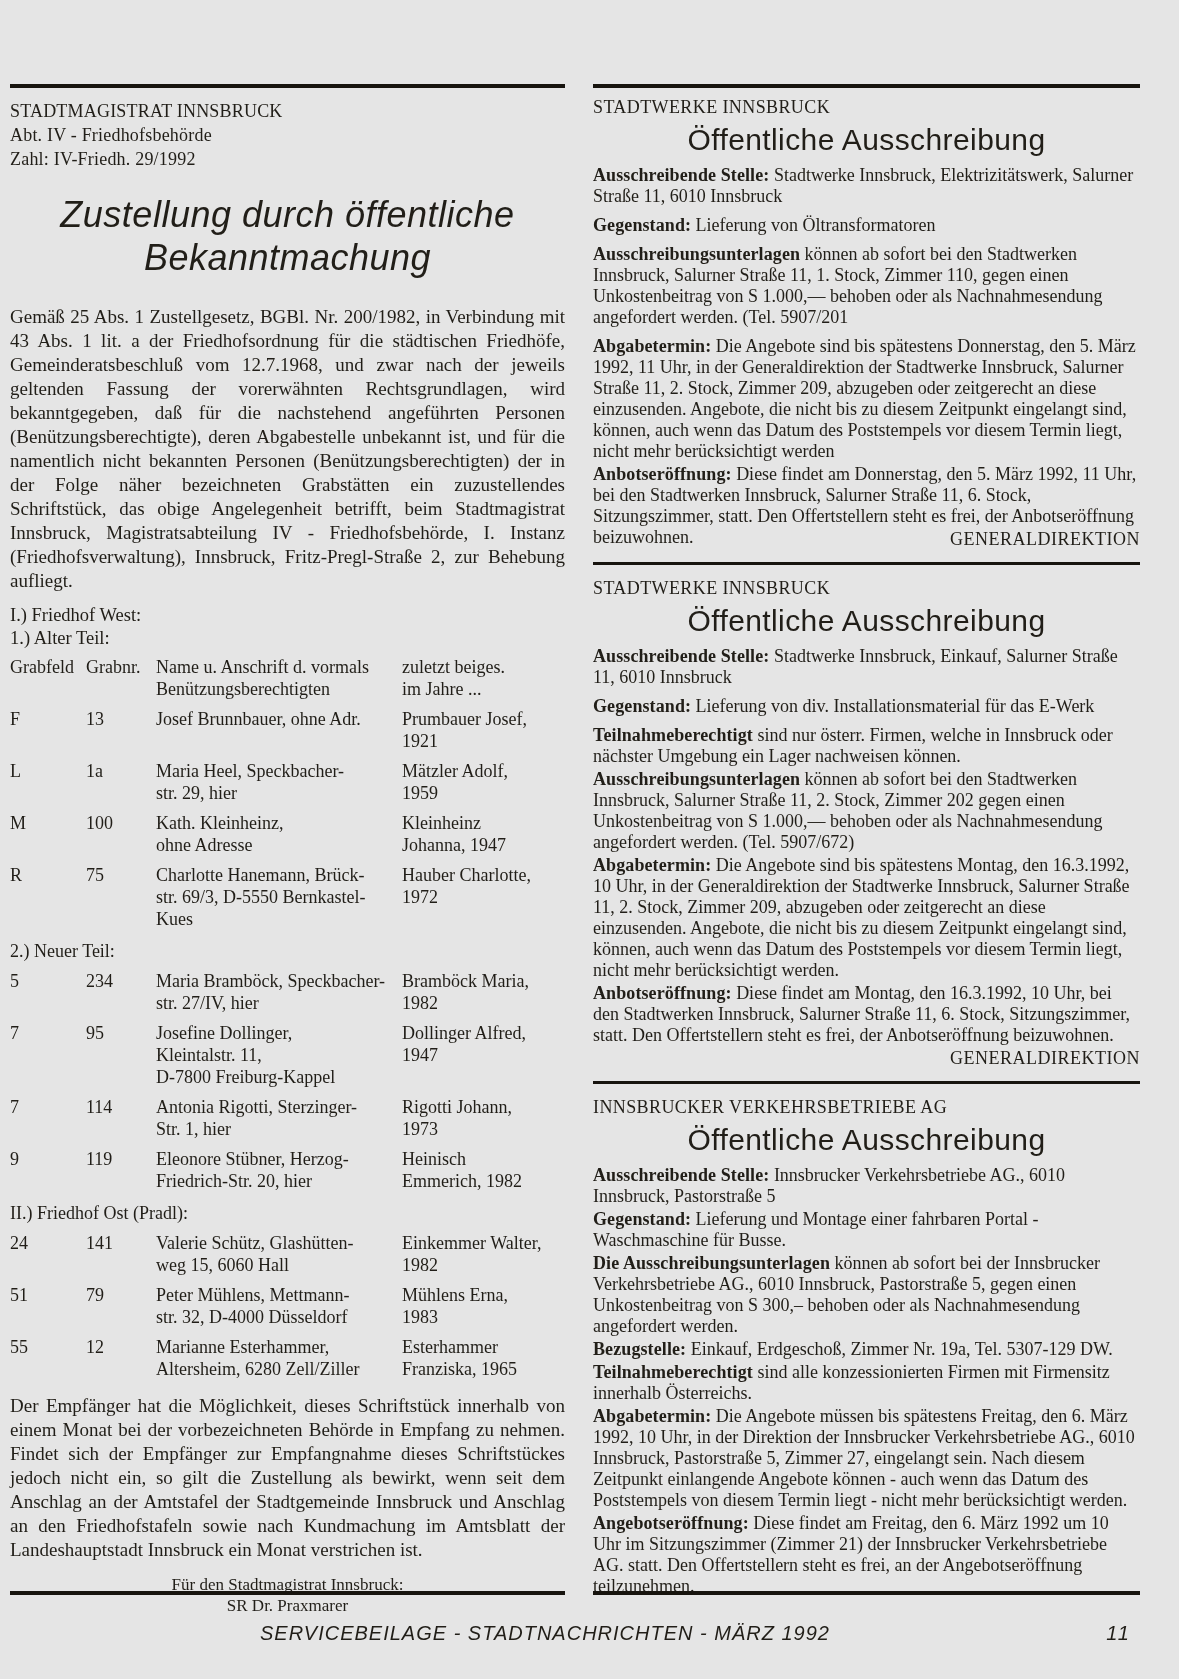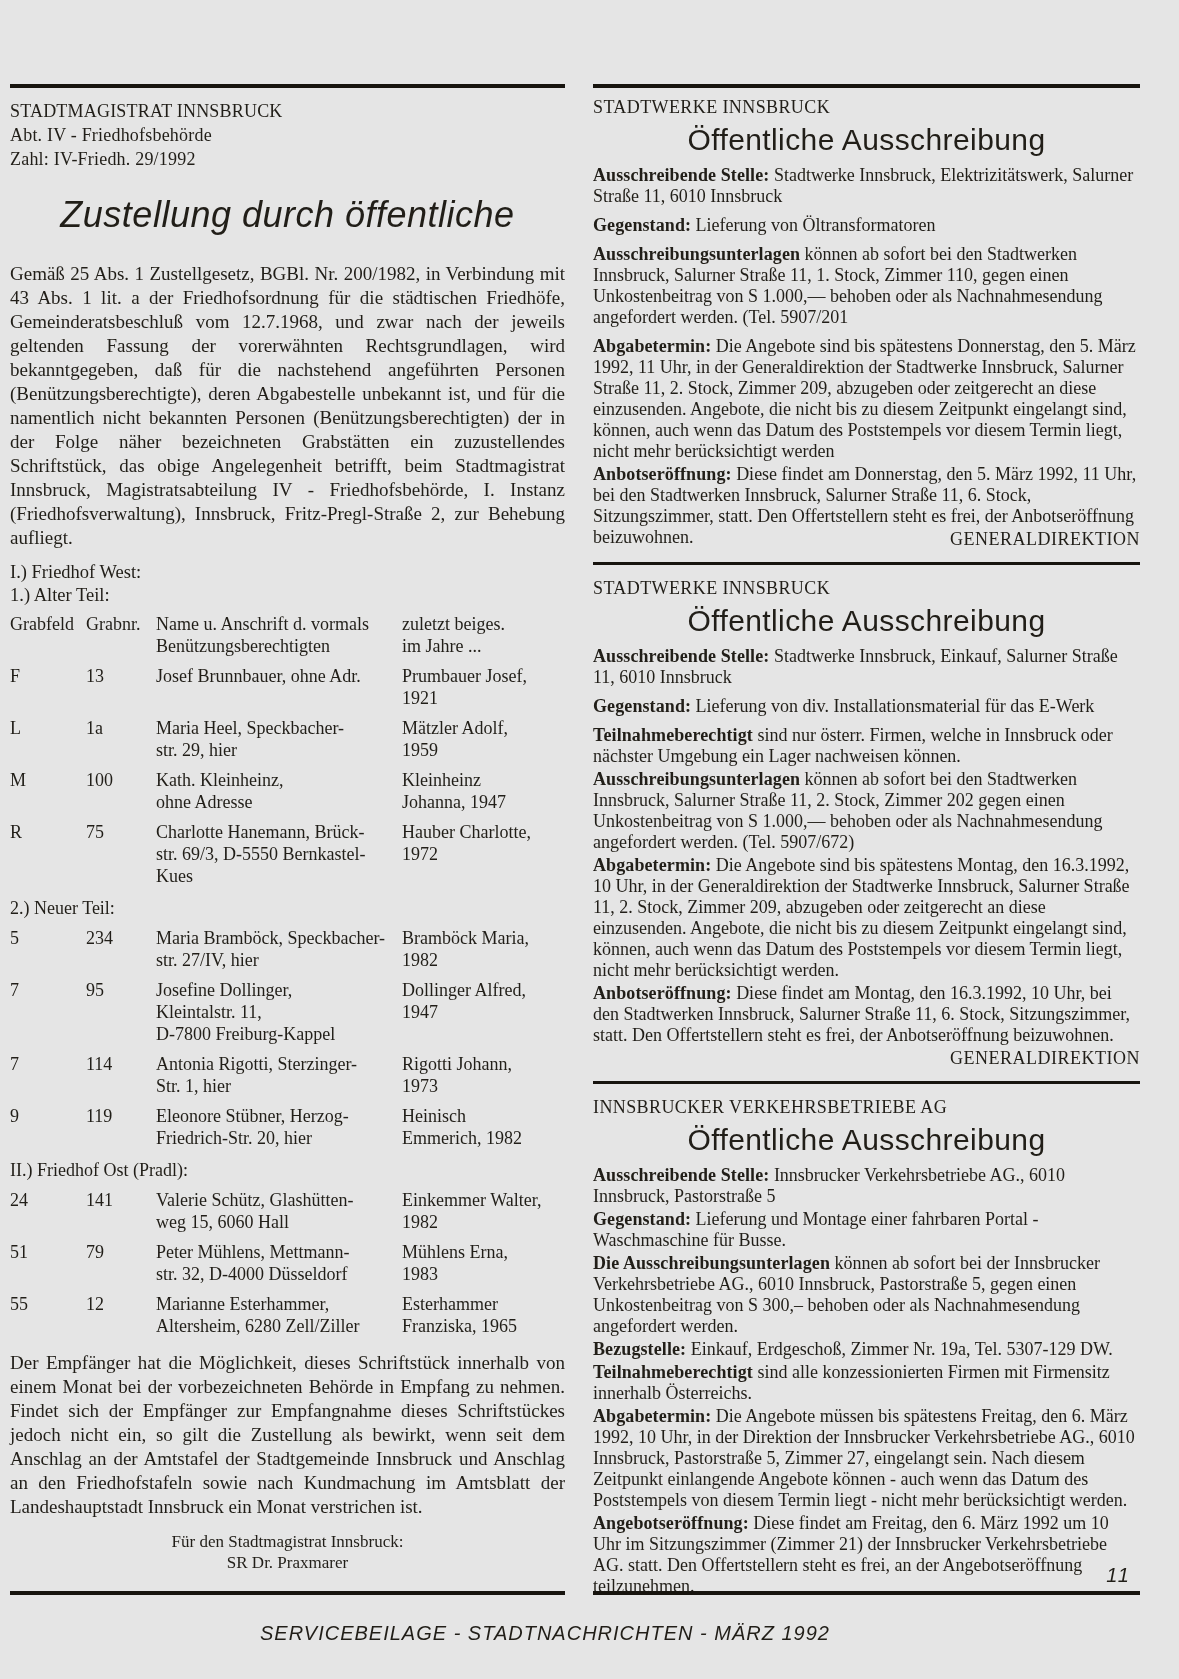--- a/index.html
+++ b/index.html
@@ -67,21 +67,21 @@
   .bottom-rule { position:absolute; top:1591px; height:4px; background:#17140e; }
   .bottom-rule.l { left:10px;  width:555px; }
   .bottom-rule.r { left:593px; width:547px; }
   .footer-text {
     position:absolute; top:1622px; left:0; width:1090px;
     text-align:center;
     font-family:"Liberation Sans", sans-serif;
     font-style:italic; font-size:20px; letter-spacing:1px;
   }
   .page-number {
-    position:absolute; top:1564px; right:48px;
+    position:absolute; top:1622px; right:48px;
     font-family:"Liberation Sans", sans-serif;
     font-style:italic; font-size:20px; letter-spacing:2px;
   }
 </style>
 </head>
 <body>
 
 <div class="page">
   <div class="cols">
 
@@ -89,20 +89,21 @@
       <div class="rule-top"></div>
 
       <div class="org-block">
         <div>STADTMAGISTRAT INNSBRUCK</div>
         <div>Abt. IV - Friedhofsbehörde</div>
         <div>Zahl: IV-Friedh. 29/1992</div>
       </div>
 
       <div class="notice-title">
         <div>Zustellung durch öffentliche</div>
+        <div>Bekanntmachung</div>
       </div>
 
       <div class="intro">Gemäß 25 Abs. 1 Zustellgesetz, BGBl. Nr. 200/1982, in Verbindung mit 43 Abs. 1 lit. a der Friedhofsordnung für die städtischen Friedhöfe, Gemeinderatsbeschluß vom 12.7.1968, und zwar nach der jeweils geltenden Fassung der vorerwähnten Rechtsgrundlagen, wird bekanntgegeben, daß für die nachstehend angeführten Personen (Benützungsberechtigte), deren Abgabestelle unbekannt ist, und für die namentlich nicht bekannten Personen (Benützungsberechtigten) der in der Folge näher bezeichneten Grabstätten ein zuzustellendes Schriftstück, das obige Angelegenheit betrifft, beim Stadtmagistrat Innsbruck, Magistratsabteilung IV - Friedhofsbehörde, I. Instanz (Friedhofsverwaltung), Innsbruck, Fritz-Pregl-Straße 2, zur Behebung aufliegt.</div>
 
       <div class="list-block">
         <div class="list-label">I.) Friedhof West:</div>
         <div class="list-label">1.) Alter Teil:</div>
       </div>
 
       <div class="grave-table">

